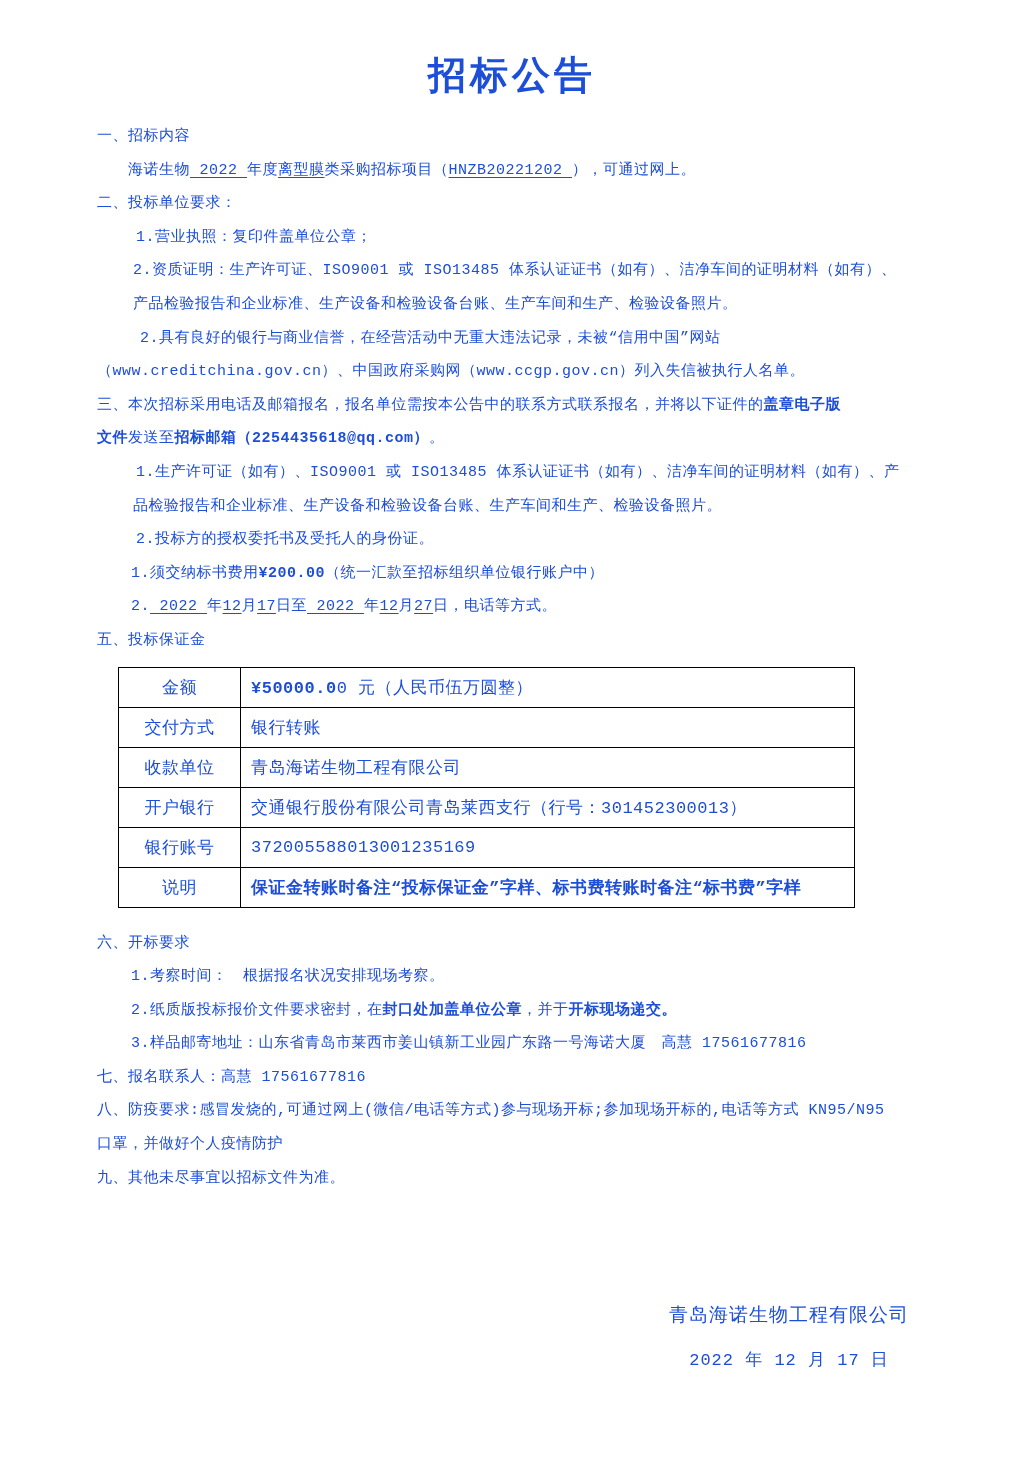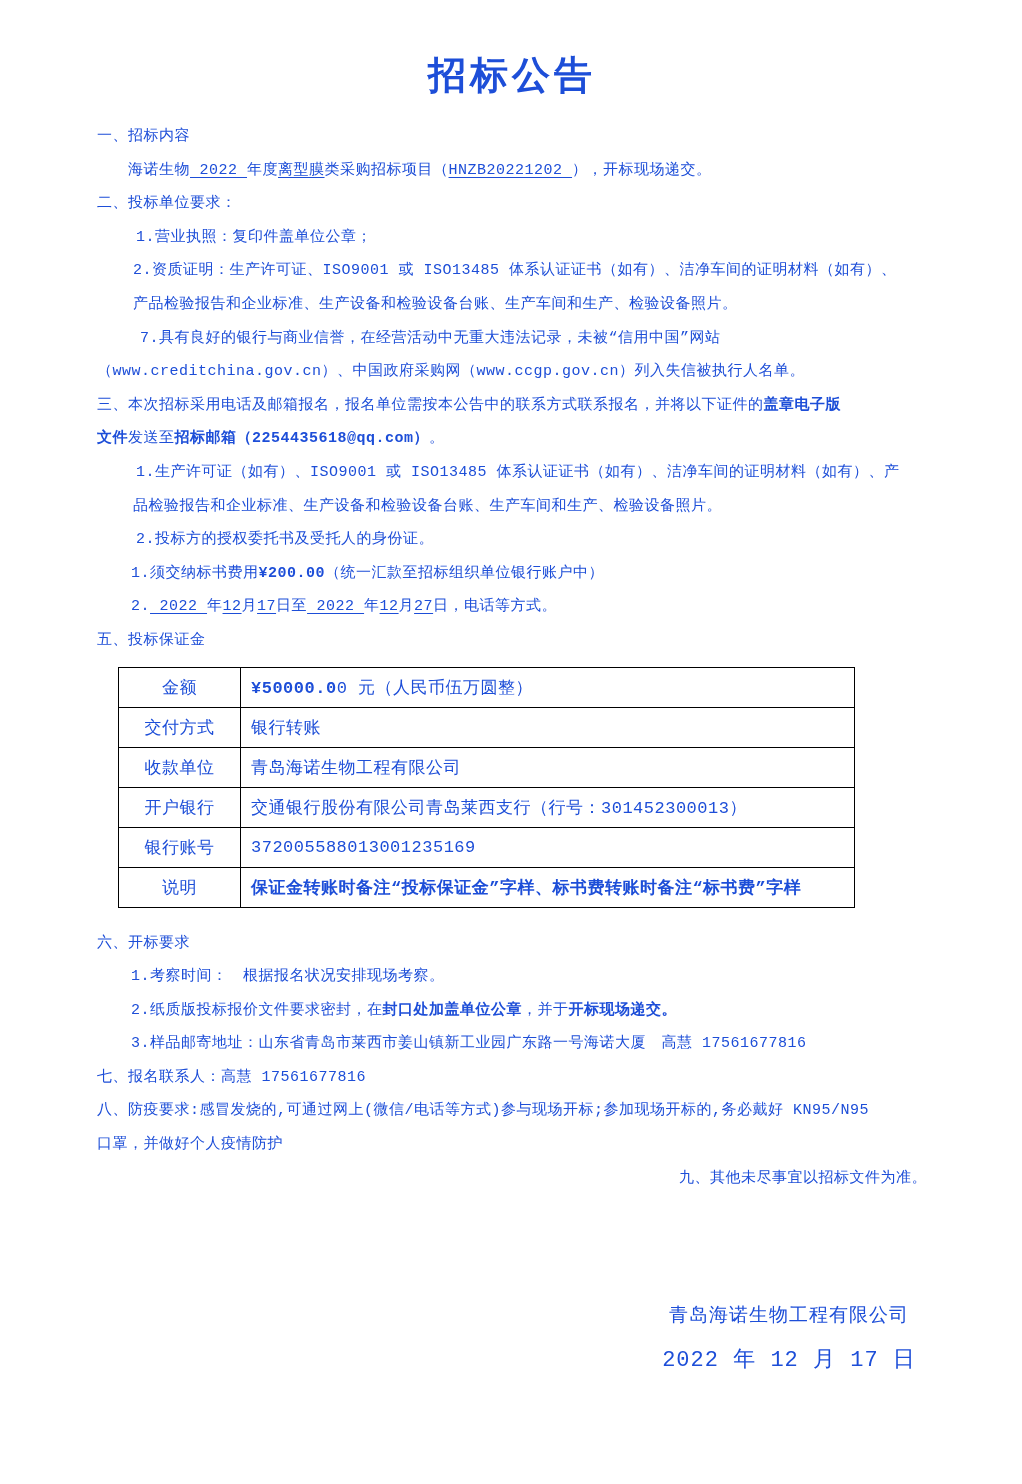--- a/index.html
+++ b/index.html
@@ -53,36 +53,36 @@
   td.cell-label { width: 122px; text-align: center; }
   td.cell-value { padding-left: 10px; }
   td .b { font-weight: 700; }
   .footer {
     width: 400px;
     margin-left: 492px;
     margin-top: 106px;
     text-align: center;
   }
   .footer .company { font-size: 19px; line-height: 30px; letter-spacing: 1px; }
-  .footer .date { font-size: 22px; line-height: 30px; margin-top: 15px; letter-spacing: 1px; }
+  .footer .date { font-size: 17px; line-height: 30px; margin-top: 15px; letter-spacing: 1px; }
 </style>
 </head>
 <body>
 
 <div class="page">
   <div class="content">
     <h1 class="title">招标公告</h1>
     <div id="lines-before">
         <div class="line" style="padding-left: 0px;"><span class="">一、招标内容</span></div>
-        <div class="line" style="padding-left: 31px;"><span class="">海诺生物</span><span class="u"> 2022 </span><span class="">年度</span><span class="u">离型膜</span><span class="">类采购招标项目（</span><span class="u">HNZB20221202 </span><span class="">），开标现场递交。</span></div>
+        <div class="line" style="padding-left: 31px;"><span class="">海诺生物</span><span class="u"> 2022 </span><span class="">年度</span><span class="u">离型膜</span><span class="">类采购招标项目（</span><span class="u">HNZB20221202 </span><span class="">），可通过网上。</span></div>
         <div class="line" style="padding-left: 0px;"><span class="">二、投标单位要求：</span></div>
         <div class="line" style="padding-left: 39px;"><span class="">1.营业执照：复印件盖单位公章；</span></div>
         <div class="line" style="padding-left: 36px;"><span class="">2.资质证明：生产许可证、ISO9001 或 ISO13485 体系认证证书（如有）、洁净车间的证明材料（如有）、</span></div>
         <div class="line" style="padding-left: 36px;"><span class="">产品检验报告和企业标准、生产设备和检验设备台账、生产车间和生产、检验设备照片。</span></div>
-        <div class="line" style="padding-left: 43px;"><span class="">7.具有良好的银行与商业信誉，在经营活动中无重大违法记录，未被“信用中国”网站</span></div>
+        <div class="line" style="padding-left: 43px;"><span class="">2.具有良好的银行与商业信誉，在经营活动中无重大违法记录，未被“信用中国”网站</span></div>
         <div class="line" style="padding-left: 0px;"><span class="">（www.creditchina.gov.cn）、中国政府采购网（www.ccgp.gov.cn）列入失信被执行人名单。</span></div>
         <div class="line" style="padding-left: 0px;"><span class="">三、本次招标采用电话及邮箱报名，报名单位需按本公告中的联系方式联系报名，并将以下证件的</span><span class="b ">盖章电子版</span></div>
         <div class="line" style="padding-left: 0px;"><span class="b ">文件</span><span class="">发送至</span><span class="b ">招标邮箱（2254435618@qq.com）</span><span class="">。</span></div>
         <div class="line" style="padding-left: 39px;"><span class="">1.生产许可证（如有）、ISO9001 或 ISO13485 体系认证证书（如有）、洁净车间的证明材料（如有）、产</span></div>
         <div class="line" style="padding-left: 36px;"><span class="">品检验报告和企业标准、生产设备和检验设备台账、生产车间和生产、检验设备照片。</span></div>
         <div class="line" style="padding-left: 39px;"><span class="">2.投标方的授权委托书及受托人的身份证。</span></div>
         <div class="line" style="padding-left: 34px;"><span class="">1.须交纳标书费用</span><span class="b ">¥200.00</span><span class="">（统一汇款至招标组织单位银行账户中）</span></div>
         <div class="line" style="padding-left: 34px;"><span class="">2.</span><span class="u"> 2022 </span><span class="">年</span><span class="u">12</span><span class="">月</span><span class="u">17</span><span class="">日至</span><span class="u"> 2022 </span><span class="">年</span><span class="u">12</span><span class="">月</span><span class="u">27</span><span class="">日，电话等方式。</span></div>
         <div class="line" style="padding-left: 0px;"><span class="">五、投标保证金</span></div>
       </div>
@@ -113,22 +113,22 @@
             <td class="cell-value"><span class="b ">保证金转账时备注“投标保证金”字样、标书费转账时备注“标书费”字样</span></td>
           </tr>
         </tbody>
     </table>
     <div id="lines-after">
         <div class="line" style="padding-left: 0px;"><span class="">六、开标要求</span></div>
         <div class="line" style="padding-left: 34px;"><span class="">1.考察时间：　根据报名状况安排现场考察。</span></div>
         <div class="line" style="padding-left: 34px;"><span class="">2.纸质版投标报价文件要求密封，在</span><span class="b ">封口处加盖单位公章</span><span class="">，并于</span><span class="b ">开标现场递交。</span></div>
         <div class="line" style="padding-left: 34px;"><span class="">3.样品邮寄地址：山东省青岛市莱西市姜山镇新工业园广东路一号海诺大厦　高慧 17561677816</span></div>
         <div class="line" style="padding-left: 0px;"><span class="">七、报名联系人：高慧 17561677816</span></div>
-        <div class="line" style="padding-left: 0px;"><span class="">八、防疫要求:感冒发烧的,可通过网上(微信/电话等方式)参与现场开标;参加现场开标的,务必戴好 KN95/N95</span></div>
+        <div class="line" style="padding-left: 0px;"><span class="">八、防疫要求:感冒发烧的,可通过网上(微信/电话等方式)参与现场开标;参加现场开标的,电话等方式 KN95/N95</span></div>
         <div class="line" style="padding-left: 0px;"><span class="">口罩，并做好个人疫情防护</span></div>
-        <div class="line" style="padding-left: 0px; text-align: right;"><span class="">九、其他未尽事宜以招标文件为准。</span></div>
+        <div class="line" style="padding-left: 0px;"><span class="">九、其他未尽事宜以招标文件为准。</span></div>
       </div>
     <div class="footer">
       <div class="company">青岛海诺生物工程有限公司</div>
       <div class="date">2022 年 12 月 17 日</div>
     </div>
   </div>
 </div>
 
 </body></html>

